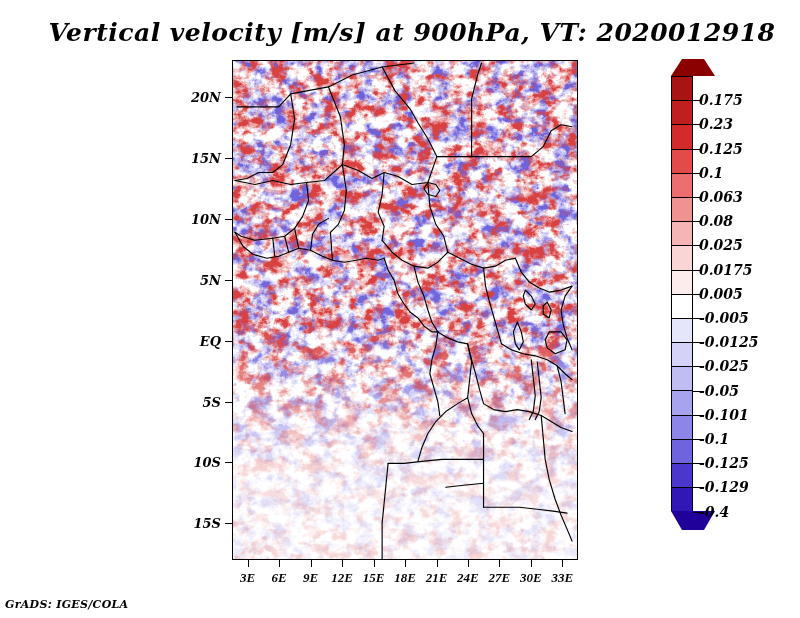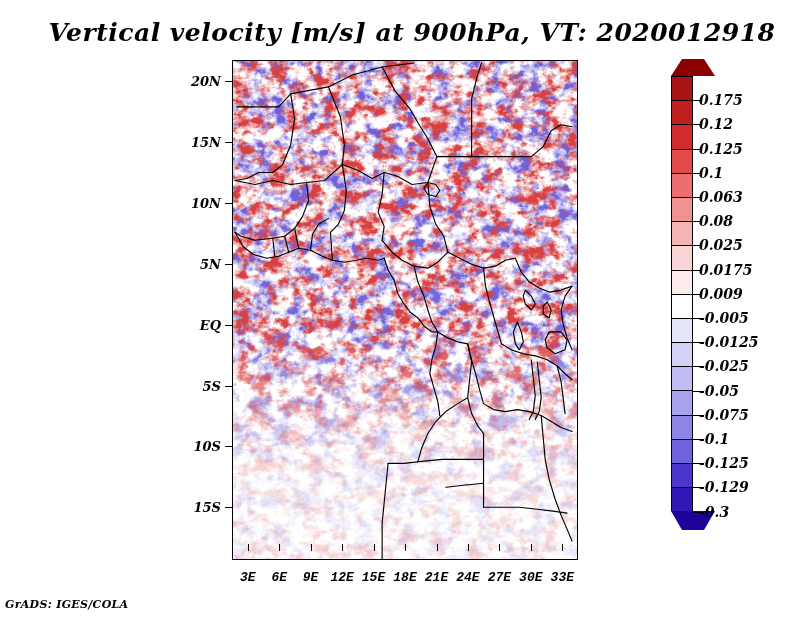--- a/index.html
+++ b/index.html
@@ -27,24 +27,24 @@
   
   .ytick{position:absolute;left:-7px;width:7px;height:0;border-top:1.3px solid #000;}
   .ylabel{
     position:absolute;right:calc(100% + 11px);
     font-family:"DejaVu Serif",serif;font-style:italic;font-weight:700;
     font-size:13px;color:#000;white-space:nowrap;transform:translateY(-50%);
   }
   .xtick{position:absolute;top:100%;height:7px;width:0;border-left:1.3px solid #000;}
   .xlabel{
     position:absolute;top:calc(100% + 10px);
-    font-family:Liberation Mono, monospace;font-style:italic;font-weight:700;
-    font-size:13px;color:#000;white-space:nowrap;transform:translateX(-50%);margin-top:16px;
-  }
-  .axis-host{position:absolute;left:232px;top:44px;width:397px;height:500px;}
+    font-family:Liberation Serif, serif;font-style:italic;font-weight:700;
+    font-size:13px;color:#000;white-space:nowrap;transform:translateX(-50%);
+  }
+  .axis-host{position:absolute;left:232px;top:60px;width:397px;height:500px;}
 
   
   .cbar{position:absolute;left:671px;top:76px;width:22px;}
   .cbar-swatch{width:22px;height:24.2px;border:1.2px solid #000;border-bottom:none;box-sizing:border-box;}
   .cbar-swatch:last-child{border-bottom:1.2px solid #000;}
   .cbar-arrow{position:absolute;left:0;width:22px;height:0;}
   .arrow-up{
     top:-17px;border-left:11px solid transparent;border-right:11px solid transparent;
     border-bottom:17px solid #8b0000;
   }
@@ -288,66 +288,66 @@
     <div class="cbar-swatch" style="background:#6f63de"></div>
     <div class="cbar-swatch" style="background:#4b37ce"></div>
     <div class="cbar-swatch" style="background:#3117b5"></div>
 
     <div class="cbar-arrow arrow-down"></div>
 
     <div class="cbar-tick" style="top:24.2px"></div>
     <div class="cbar-label" style="top:24.2px">0.175</div>
 
     <div class="cbar-tick" style="top:48.4px"></div>
-    <div class="cbar-label" style="top:48.4px">0.12</div>
+    <div class="cbar-label" style="top:48.4px">0.23</div>
 
     <div class="cbar-tick" style="top:72.6px"></div>
     <div class="cbar-label" style="top:72.6px">0.125</div>
 
     <div class="cbar-tick" style="top:96.8px"></div>
     <div class="cbar-label" style="top:96.8px">0.1</div>
 
     <div class="cbar-tick" style="top:121px"></div>
     <div class="cbar-label" style="top:121px">0.063</div>
 
     <div class="cbar-tick" style="top:145.2px"></div>
     <div class="cbar-label" style="top:145.2px">0.08</div>
 
     <div class="cbar-tick" style="top:169.4px"></div>
     <div class="cbar-label" style="top:169.4px">0.025</div>
 
     <div class="cbar-tick" style="top:193.6px"></div>
     <div class="cbar-label" style="top:193.6px">0.0175</div>
 
     <div class="cbar-tick" style="top:217.8px"></div>
-    <div class="cbar-label" style="top:217.8px">0.009</div>
+    <div class="cbar-label" style="top:217.8px">0.005</div>
 
     <div class="cbar-tick" style="top:242px"></div>
     <div class="cbar-label" style="top:242px">-0.005</div>
 
     <div class="cbar-tick" style="top:266.2px"></div>
     <div class="cbar-label" style="top:266.2px">-0.0125</div>
 
     <div class="cbar-tick" style="top:290.4px"></div>
     <div class="cbar-label" style="top:290.4px">-0.025</div>
 
     <div class="cbar-tick" style="top:314.6px"></div>
     <div class="cbar-label" style="top:314.6px">-0.05</div>
 
     <div class="cbar-tick" style="top:338.8px"></div>
-    <div class="cbar-label" style="top:338.8px">-0.075</div>
+    <div class="cbar-label" style="top:338.8px">-0.101</div>
 
     <div class="cbar-tick" style="top:363px"></div>
     <div class="cbar-label" style="top:363px">-0.1</div>
 
     <div class="cbar-tick" style="top:387.2px"></div>
     <div class="cbar-label" style="top:387.2px">-0.125</div>
 
     <div class="cbar-tick" style="top:411.4px"></div>
     <div class="cbar-label" style="top:411.4px">-0.129</div>
 
     <div class="cbar-tick" style="top:435.6px"></div>
-    <div class="cbar-label" style="top:435.6px">-0.3</div>
+    <div class="cbar-label" style="top:435.6px">-0.4</div>
   </div>
 
   <div class="footer">GrADS: IGES/COLA</div>
 
 </div>
 
 </body></html>

